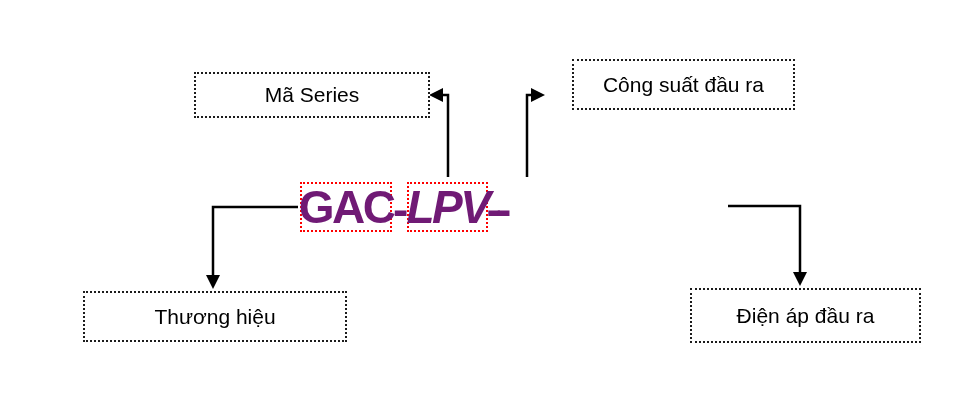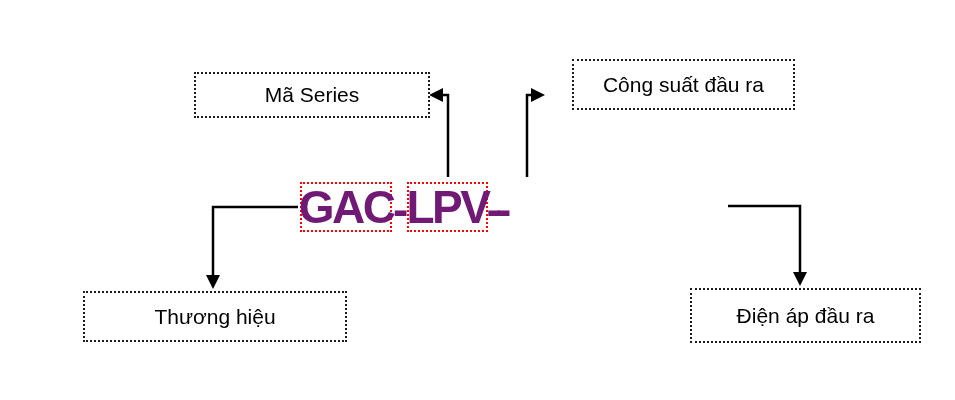--- a/index.html
+++ b/index.html
@@ -56,21 +56,21 @@
   .code-seg {
     box-sizing: border-box;
     border: 2px dotted #fe0000;
     display: flex;
     align-items: center;
     justify-content: center;
     overflow: visible;
     white-space: nowrap;
   }
   .seg-0 { width: 92px; }
-  .seg-1 { width: 81px; }
+  .seg-1 { width: 81px; font-style: italic; }
   .seg-2 { width: 129px; }
   .seg-3 { width: 92px; }
   .code-dash {
     display: flex;
     align-items: center;
     justify-content: center;
     overflow: visible;
   }
   .dash-0 { width: 15px; }
   .dash-1 { width: 10px; }

